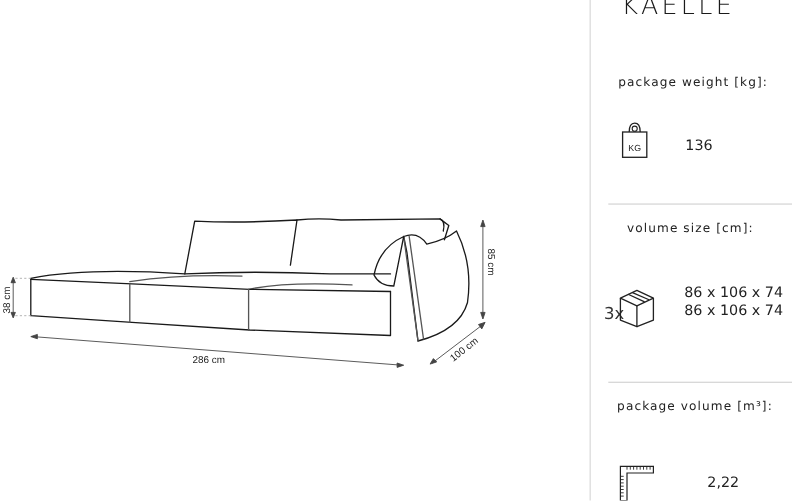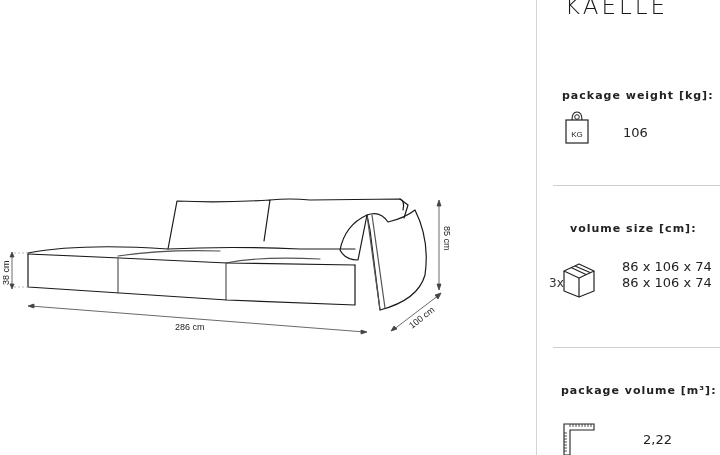--- a/index.html
+++ b/index.html
@@ -1,27 +1,27 @@
 <!DOCTYPE html>
 <html><head>
 <meta charset="utf-8">
 <style>
   html, body { margin:0; padding:0; background:#ffffff; }
   body { width:720px; height:455px; position:relative; overflow:hidden; font-family:"DejaVu Sans", sans-serif; color:#1a1a1a; }
   .diagram { position:absolute; left:0; top:0; width:536px; height:455px; }
   .vline { position:absolute; left:536px; top:0; width:1px; height:455px; background:#d4d4d4; }
   .hline { position:absolute; left:553px; width:167px; height:1px; background:#cfcfcf; }
   .title { position:absolute; left:565px; top:-7px; font-size:23px; letter-spacing:3px; font-weight:300; color:#1a1a1a; font-family:"DejaVu Sans", sans-serif; }
-  .label { position:absolute; font-size:11px; font-weight:bold; letter-spacing:1px; color:#222;margin-top:21px; }
+  .label { position:absolute; font-size:11px; font-weight:normal; letter-spacing:1px; color:#222; }
   .value { position:absolute; font-size:13px; color:#222; }
   .sizes { position:absolute; left:622px; top:259px; font-size:13px; line-height:16px; color:#222; }
   .sizes div { white-space:nowrap; }
   .dimtxt { font-size:9px; fill:#222; font-family:"Liberation Sans", sans-serif; }
   .icon { position:absolute; }
-  .qty { position:absolute; left:549px; top:276px; font-size:12px; color:#333; }
+  .qty { position:absolute; left:549px; top:276px; font-size:15px; color:#333; }
 </style>
 </head>
 <body>
 
 <svg class="diagram" width="536" height="455" viewBox="0 0 536 455">
   <g fill="none" stroke="#1a1a1a" stroke-width="1.2" stroke-linejoin="round" stroke-linecap="round">
 
     <path d="M168,249 L177,201 Q220,203 270,200 L264,241"></path>
 
     <path d="M270,200 Q290,198 310,200 L400,199 Q405,201 403,210"></path>
@@ -76,21 +76,21 @@
 
 <div class="title">KAELLE</div>
 
 <div class="label" style="left:562px; top:68px;">package weight [kg]:</div>
 <svg class="icon" style="left:564px; top:110px;" width="26" height="35" viewBox="0 0 26 35">
   <path d="M8,10 Q8,2 13,2 Q18,2 18,10" fill="none" stroke="#222" stroke-width="1.2"></path>
   <circle cx="13" cy="7" r="2.3" fill="none" stroke="#222" stroke-width="1"></circle>
   <rect x="2" y="10" width="22" height="23" fill="none" stroke="#222" stroke-width="1.2"></rect>
   <text x="13" y="27" font-size="8" text-anchor="middle" fill="#222" font-family="Liberation Sans, sans-serif">KG</text>
 </svg>
-<div class="value" style="left:623px; top:125px;">106</div>
+<div class="value" style="left:623px; top:125px;">136</div>
 
 <div class="hline" style="top:185px;"></div>
 
 <div class="label" style="left:570px; top:201px;">volume size [cm]:</div>
 <div class="qty">3x</div>
 <svg class="icon" style="left:562px; top:261px;" width="34" height="38" viewBox="0 0 34 38">
   <g fill="none" stroke="#222" stroke-width="1.2" stroke-linejoin="round">
     <path d="M2,10 L17,3 L32,10 L17,17 Z"></path>
     <path d="M2,10 L2,30 L17,36 L17,17"></path>
     <path d="M32,10 L32,30 L17,36"></path>

